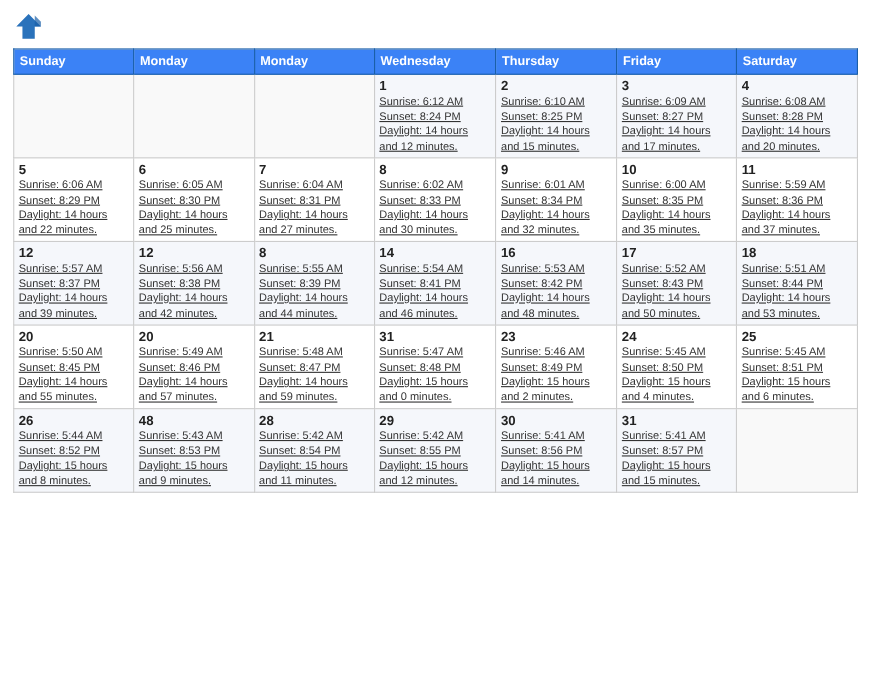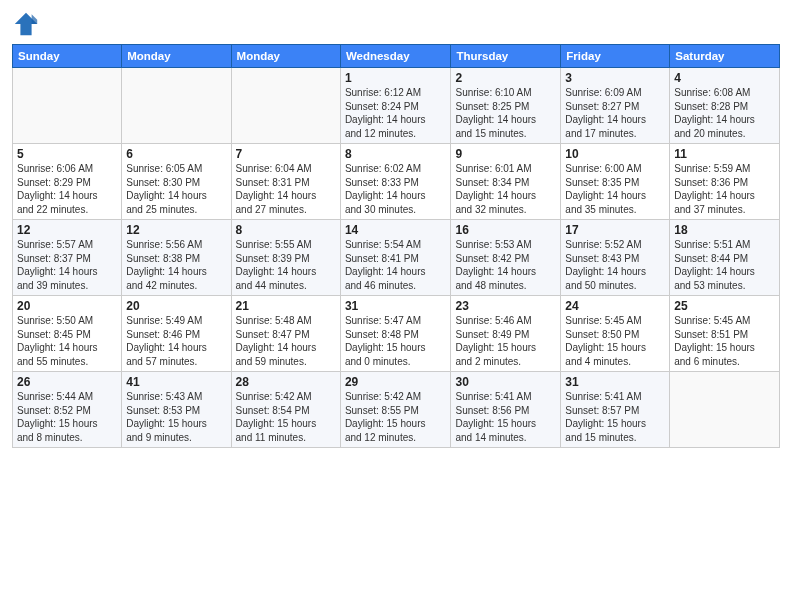--- a/index.html
+++ b/index.html
@@ -85,20 +85,21 @@
       font-weight: bold;
       font-size: 12px;
       color: #222;
       display: block;
       margin-bottom: 1px;
     }
     .day-info {
       color: #333;
       font-size: 10px;
       line-height: 1.35;
+      text-decoration: underline;
     }
     .empty-cell {
       background: #f9f9f9 !important;
     }
   </style>
 </head>
 <body>
 
 <div class="page">
   <div class="header">
@@ -241,21 +242,21 @@
             <span class="day-num">25</span>
             <div class="day-info">Sunrise: 5:45 AM<br>Sunset: 8:51 PM<br>Daylight: 15 hours<br>and 6 minutes.</div>
           </td>
         </tr>
         <tr>
           <td>
             <span class="day-num">26</span>
             <div class="day-info">Sunrise: 5:44 AM<br>Sunset: 8:52 PM<br>Daylight: 15 hours<br>and 8 minutes.</div>
           </td>
           <td>
-            <span class="day-num">41</span>
+            <span class="day-num">48</span>
             <div class="day-info">Sunrise: 5:43 AM<br>Sunset: 8:53 PM<br>Daylight: 15 hours<br>and 9 minutes.</div>
           </td>
           <td>
             <span class="day-num">28</span>
             <div class="day-info">Sunrise: 5:42 AM<br>Sunset: 8:54 PM<br>Daylight: 15 hours<br>and 11 minutes.</div>
           </td>
           <td>
             <span class="day-num">29</span>
             <div class="day-info">Sunrise: 5:42 AM<br>Sunset: 8:55 PM<br>Daylight: 15 hours<br>and 12 minutes.</div>
           </td>

